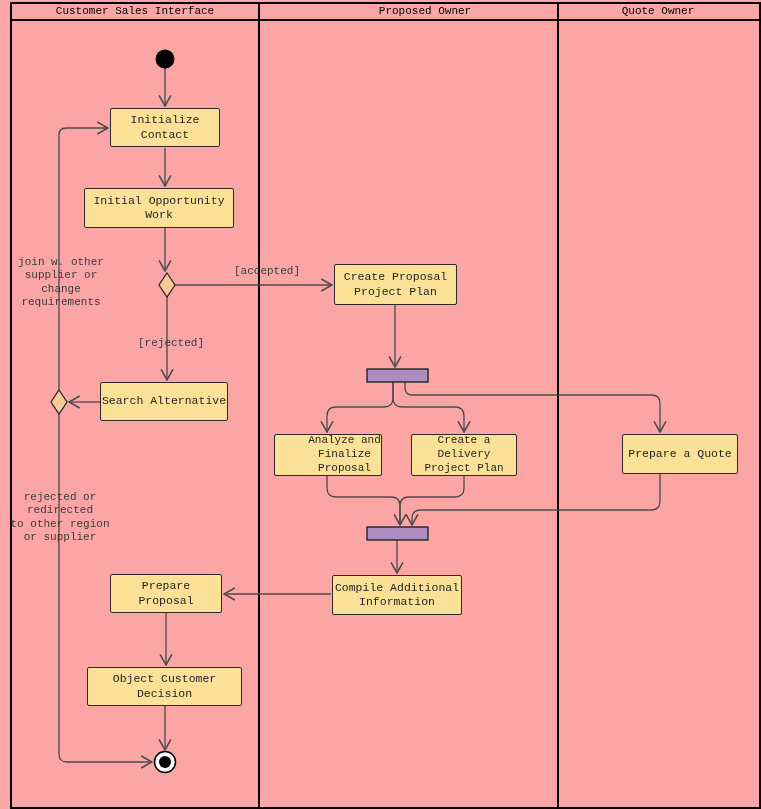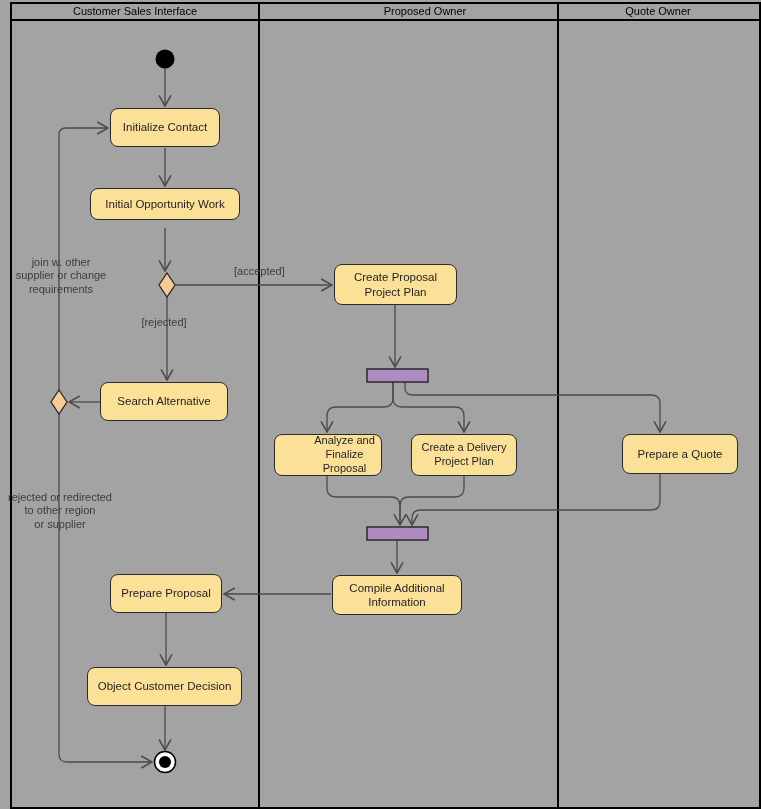--- a/index.html
+++ b/index.html
@@ -1,18 +1,18 @@
 <!DOCTYPE html>
 <html style="--activity-fill: #FBE098; --activity-border: #2b2b2b; --decision-fill: #F9C996; --bar-fill: #AC8CC1; --bar-border: #1a1a1a; --edge: #4b4b4b; --frame: #000000; --text: #333333;"><head>
 <meta charset="utf-8">
 <style>
   html,body{margin:0;padding:0;background:#ffffff;}
   #stage{
-    position:relative;width:761px;height:809px;background:#a3a3a3;
-    font-family:Liberation Sans, sans-serif;color:var(--text,#333);
+    position:relative;width:761px;height:809px;background:#fca5a5;
+    font-family:Liberation Mono, monospace;color:var(--text,#333);
     overflow:hidden;
   }
   
   .frame{position:absolute;left:10px;top:2px;width:747px;height:803px;border:2px solid var(--frame,#000);}
   .vdiv{position:absolute;top:2px;width:2px;height:805px;background:var(--frame,#000);}
   .hdiv{position:absolute;left:10px;top:19px;width:751px;height:2px;background:var(--frame,#000);}
   .lane-header{
     position:absolute;top:3px;height:16px;display:flex;align-items:center;justify-content:center;
     font-size:11px;color:#000;
   }
@@ -21,21 +21,21 @@
   .edge{fill:none;stroke:var(--edge,#4b4b4b);stroke-width:1.3;}
   .bar{fill:var(--bar-fill,#AC8CC1);stroke:var(--bar-border,#1a1a1a);stroke-width:1.3;}
   .diamond{fill:var(--decision-fill,#F9C996);stroke:var(--activity-border,#2b2b2b);stroke-width:1.3;}
   .initial{fill:#000;}
   .final-outer{fill:#fff;stroke:#000;stroke-width:1.5;}
   .final-inner{fill:#000;}
   
   .activity{
     position:absolute;display:flex;align-items:center;justify-content:center;
     text-align:center;background:var(--activity-fill,#FBE098);
-    border:1.5px solid var(--activity-border,#2b2b2b);border-radius:8px;
+    border:1.5px solid var(--activity-border,#2b2b2b);border-radius:2px;
     font-size:11.5px;line-height:1.25;white-space:pre-line;color:#1f1f1f;
     box-sizing:border-box;
   }
   
   .edge-label{
     position:absolute;font-size:11px;color:#3c3c3c;white-space:pre-line;text-align:center;
     line-height:1.22;
   }
 </style>
 </head>
@@ -87,21 +87,21 @@
 
     <polygon class="diamond" points="167,273 175,285 167,297 159,285"></polygon>
     <polygon class="diamond" points="59,390 67,402 59,414 51,402"></polygon>
 
     <rect class="bar" x="367" y="369" width="61" height="13"></rect>
     <rect class="bar" x="367" y="527" width="61" height="13"></rect>
   </svg>
 
   <div class="activity" style="left:110px;top:108px;width:110px;height:39px;">Initialize Contact</div>
 
-  <div class="activity" style="left:90px;top:188px;width:150px;height:32px;">Initial Opportunity Work</div>
+  <div class="activity" style="left:84px;top:188px;width:150px;height:40px;">Initial Opportunity Work</div>
 
   <div class="activity" style="left:100px;top:382px;width:128px;height:39px;">Search Alternative</div>
 
   <div class="activity" style="left:110px;top:574px;width:112px;height:39px;">Prepare Proposal</div>
 
   <div class="activity" style="left:87px;top:667px;width:155px;height:39px;">Object Customer Decision</div>
 
   <div class="activity" style="left:334px;top:264px;width:123px;height:41px;">Create Proposal
 Project Plan</div>
 
@@ -111,21 +111,21 @@
   <div class="activity" style="left:411px;top:434px;width:106px;height:42px;font-size:11px;">Create a Delivery
 Project Plan</div>
 
   <div class="activity" style="left:332px;top:575px;width:130px;height:40px;">Compile Additional
 Information</div>
 
   <div class="activity" style="left:602px;top:434px;width:116px;height:40px;margin-left:20px;">Prepare a Quote</div>
 
   <div class="edge-label" style="left:190px;top:265px;padding-left:44px;">[accepted]</div>
 
-  <div class="edge-label" style="left:138px;top:316px;width:52px;">[rejected]</div>
+  <div class="edge-label" style="left:138px;top:337px;width:52px;">[rejected]</div>
 
   <div class="edge-label" style="left:9px;top:256px;width:104px;">join w. other
 supplier or change
 requirements</div>
 
   <div class="edge-label" style="left:0px;top:491px;width:120px;">rejected or redirected
 to other region
 or supplier</div>
 
 </div>

